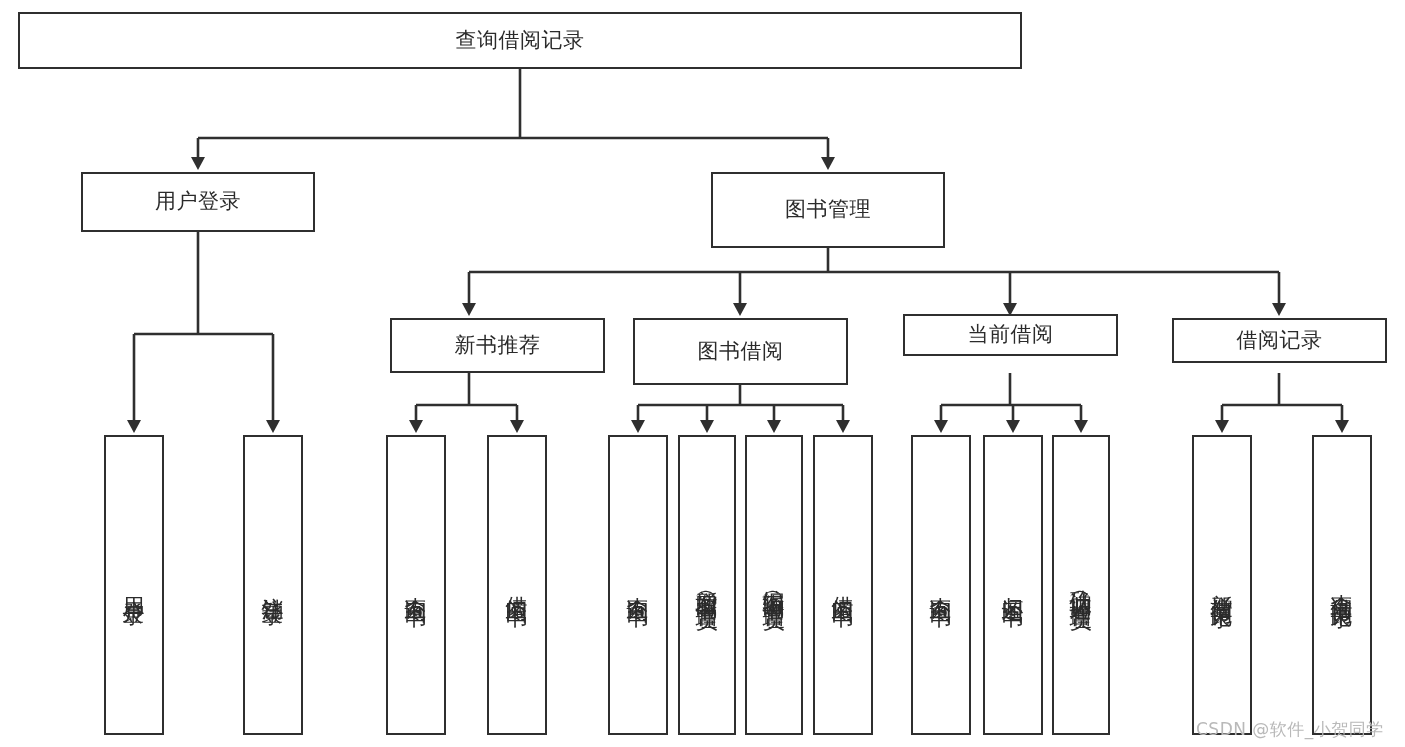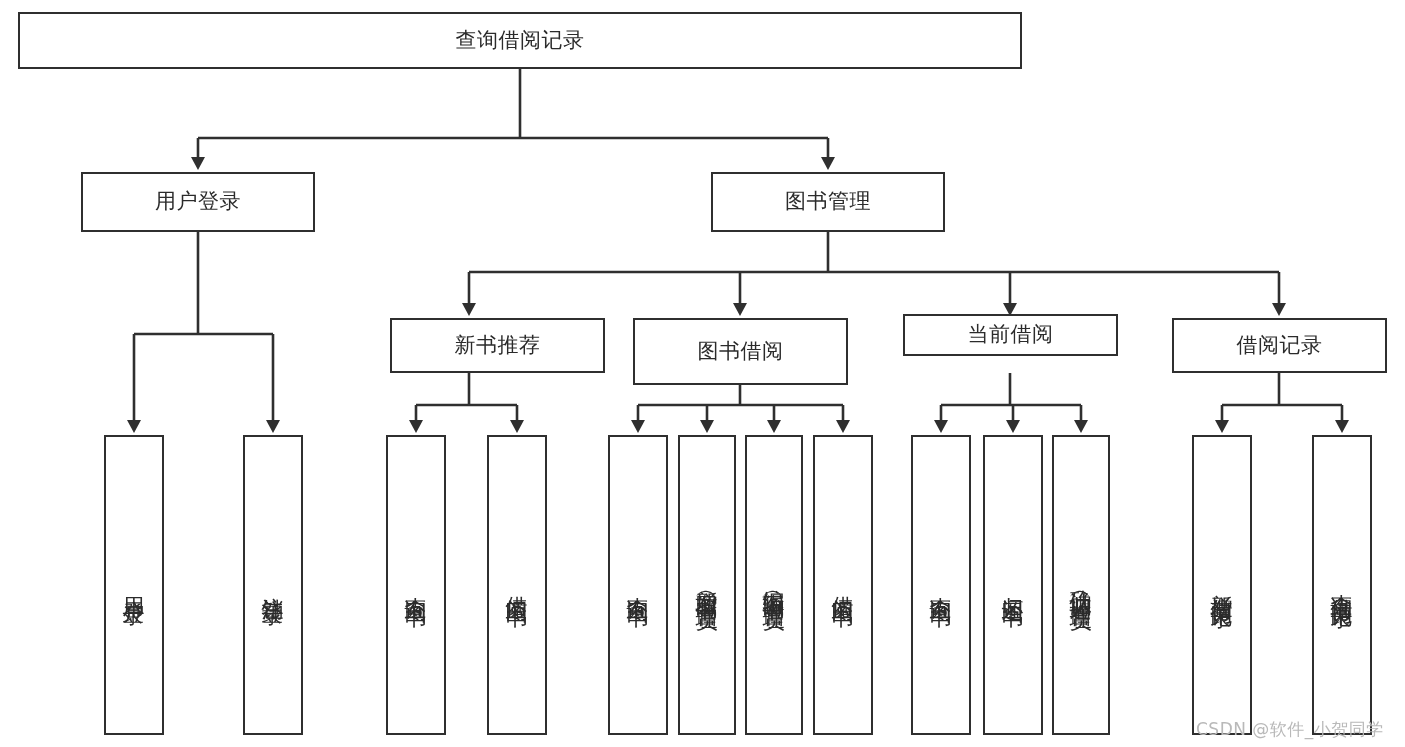--- a/index.html
+++ b/index.html
@@ -134,34 +134,34 @@
       </g>
   </svg>
 
   <div class="node root horiz" style="left: 18px; top: 12px; width: 1004px; height: 57px;">
     <span class="lbl">查询借阅记录</span>
   </div>
 
   <div class="node horiz" style="left: 81px; top: 172px; width: 234px; height: 60px;">
     <span class="lbl">用户登录</span>
   </div>
-  <div class="node horiz" style="left: 711px; top: 172px; width: 234px; height: 60px;">
+  <div class="node horiz" style="left: 711px; top: 172px; width: 234px; height: 76px;">
     <span class="lbl">图书管理</span>
   </div>
 
   <div class="node horiz" style="left: 362px; top: 318px; width: 215px; height: 55px; margin-left: 28px;">
     <span class="lbl">新书推荐</span>
   </div>
   <div class="node horiz" style="left: 633px; top: 318px; width: 215px; height: 67px;">
     <span class="lbl">图书借阅</span>
   </div>
   <div class="node horiz" style="left: 903px; top: 314px; width: 215px; height: 42px;">
     <span class="lbl">当前借阅</span>
   </div>
-  <div class="node horiz" style="left: 1172px; top: 318px; width: 215px; height: 55px;">
+  <div class="node horiz" style="left: 1172px; top: 318px; width: 215px; height: 45px;">
     <span class="lbl">借阅记录</span>
   </div>
 
   <div class="node vert" style="left: 104px; top: 435px; width: 60px; height: 300px;">
     <span class="lbl">用户登录</span>
   </div>
   <div class="node vert" style="left: 243px; top: 435px; width: 60px; height: 300px;">
     <span class="lbl">注销登录</span>
   </div>
   <div class="node vert" style="left: 386px; top: 435px; width: 60px; height: 300px;">

